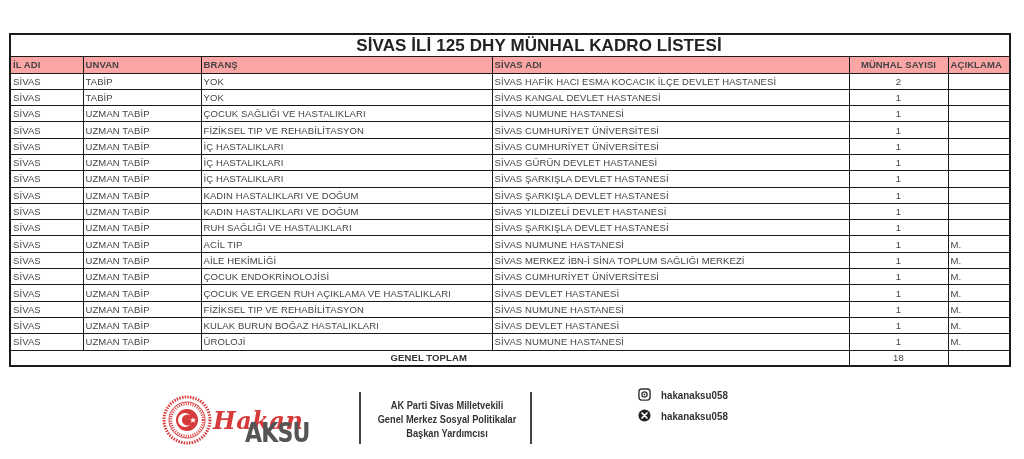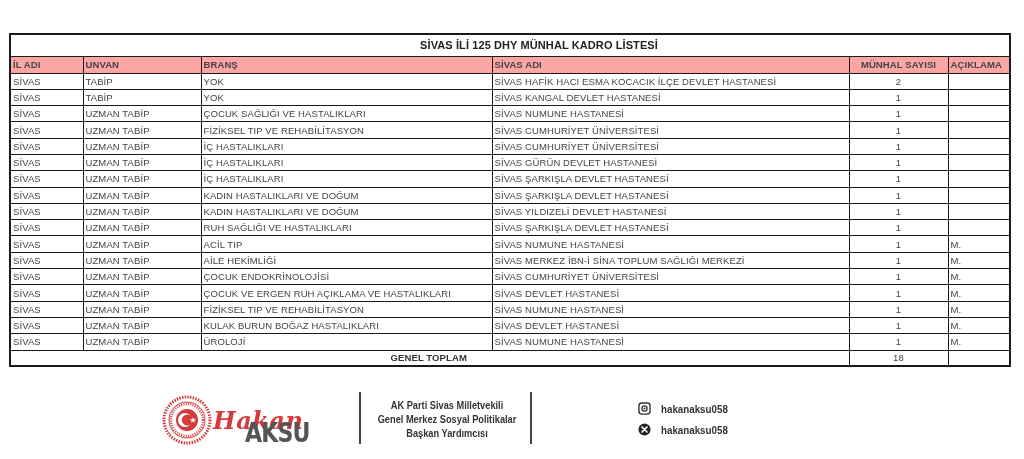--- a/index.html
+++ b/index.html
@@ -21,21 +21,21 @@
       overflow: hidden;
       font-weight: normal;
       text-align: left;
       color: #444;
       letter-spacing: 0.1px;
     }
     .sheet .title-cell {
       height: 22px;
       text-align: center;
       font-weight: bold;
-      font-size: 11px;
+      font-size: 17px;
       color: #222;
       padding-left: 60px;
     }
     .sheet .hdr th {
       background: #fca5a5;
       font-weight: bold;
       color: #444;
       height: 17px;
     }
     .sheet .hdr th.c5 { text-align: center; }
@@ -55,21 +55,21 @@
       color: #555; font-size: 26px; letter-spacing: -1px;
       transform: scaleX(0.85); transform-origin: left top;
     }
     .divider { position: absolute; width: 1.5px; background: #444; }
     .tagline {
       position: absolute; left: 362px; top: 20px; width: 170px;
       text-align: center; font-family: "Liberation Sans", sans-serif;
       font-size: 10.5px; line-height: 14px; color: #333; font-weight: bold;
       transform: scaleX(0.88); transform-origin: center top;
     }
-    .social { position: absolute; left: 638px; top: 20px; }
+    .social { position: absolute; left: 638px; top: 6px; }
     .social-row { display: flex; align-items: center; height: 21px; }
     .social-icon { width: 13px; height: 13px; margin-right: 10px; display: inline-block; position: relative; }
     .social-handle {
       font-family: "Liberation Sans", sans-serif; font-size: 11.5px;
       font-weight: bold; color: #333; transform: scaleX(0.85); transform-origin: left center;
       display: inline-block;
     }
   </style>
 </head>
 <body>

